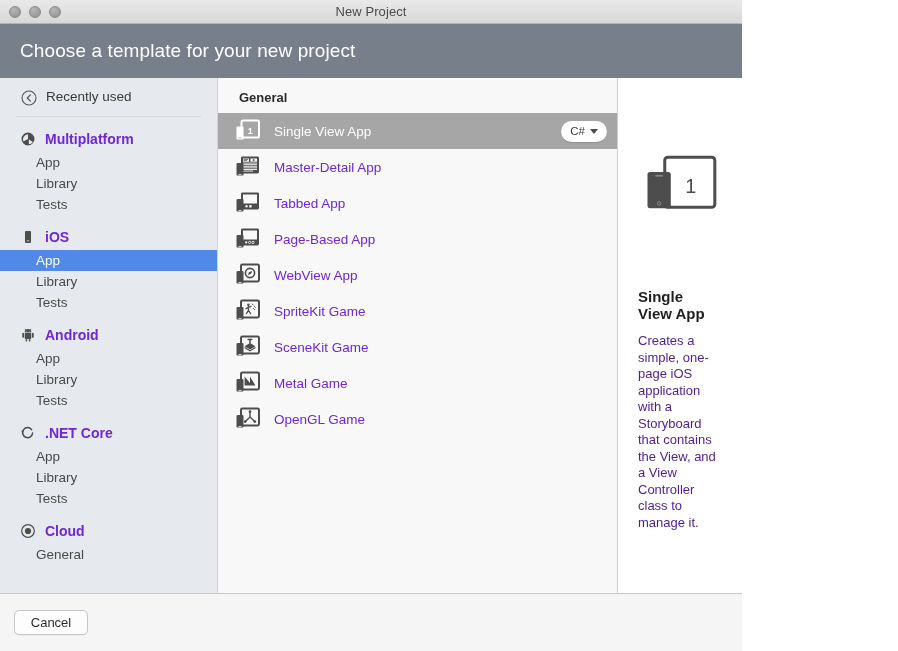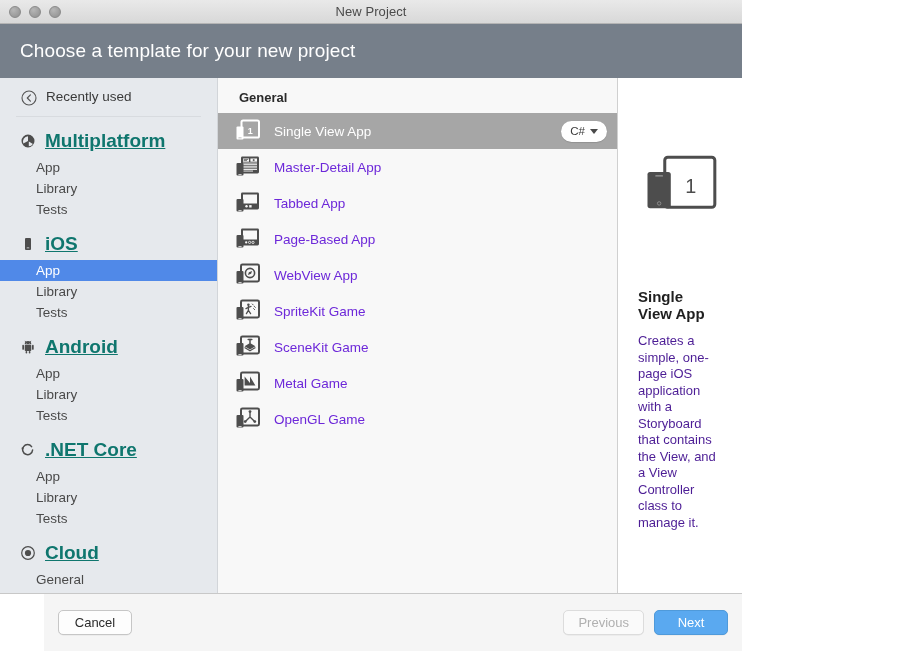--- a/index.html
+++ b/index.html
@@ -108,24 +108,23 @@
     margin: 2px 16px 6px 16px;
   }
   .group {
     margin-top: 10px;
   }
   .group-header {
     display: flex;
     align-items: center;
     gap: 9px;
     padding: 3px 0 5px 19px;
-    font-size: 19px;
+    font-size: 14px;
     font-weight: bold;
-    color: #0f766e;
-    text-decoration: underline;
+    color: #6d28d9;
   }
   .group-icon {
     width: 17px;
     height: 17px;
     display: inline-flex;
     align-items: center;
     justify-content: center;
     flex: 0 0 17px;
   }
   .sub-item {
@@ -242,21 +241,20 @@
 
   
   .footer {
     height: 57px;
     flex: 0 0 57px;
     background: #f5f5f5;
     display: flex;
     align-items: center;
     padding: 0 14px;
     box-sizing: border-box;
-    margin-left: 44px;
   }
   .btn {
     font-family: "Liberation Sans", sans-serif;
     font-size: 13px;
     border-radius: 5px;
     height: 25px;
     min-width: 74px;
     padding: 0 14px;
     box-sizing: border-box;
     display: inline-flex;
@@ -552,19 +550,15 @@
         </svg>
       </div>
       <div class="detail-title">Single View App</div>
       <div class="detail-para">Creates a simple, one-page iOS application with a Storyboard that contains the View, and a View Controller class to manage it.</div>
     </div>
 
   </div>
 
   <div class="footer">
     <button class="btn">Cancel</button>
-    <div class="footer-right">
-      <button class="btn disabled">Previous</button>
-      <button class="btn primary">Next</button>
-    </div>
   </div>
 
 </div>
 
 </body></html>

